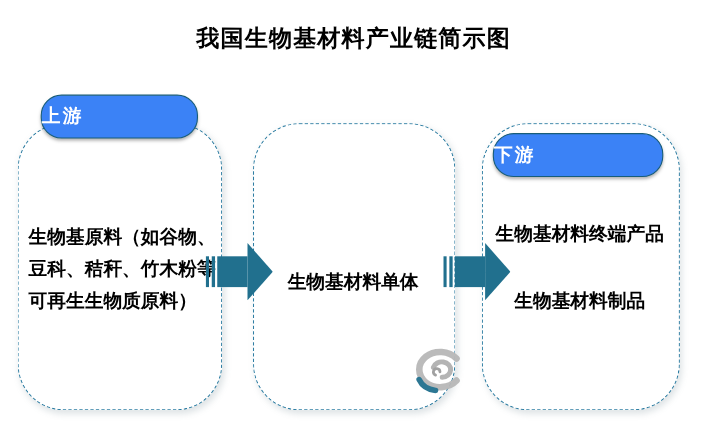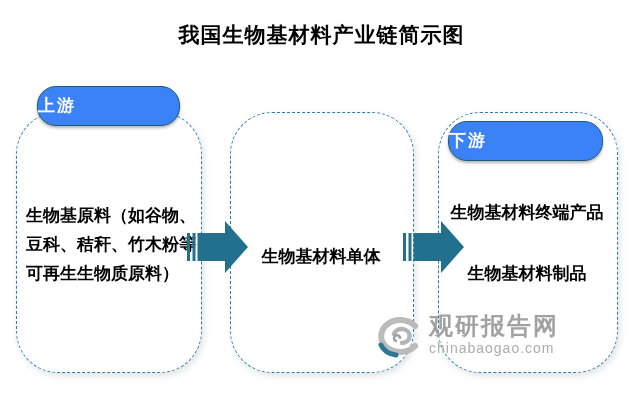--- a/index.html
+++ b/index.html
@@ -96,19 +96,15 @@
 
   <div class="watermark">
     <svg class="wm-logo" viewBox="0 0 50 44">
       <g fill="none" stroke-linecap="round">
         <path d="M41 12 A 19 16 0 1 0 41 32" stroke="#b8b8b8" stroke-width="6"></path>
         <path d="M7 31 A 19 16 0 0 0 22 41" stroke="#21708e" stroke-width="5"></path>
         <path d="M20 20 A 8 7 0 1 1 28 29" stroke="#b0b0b0" stroke-width="4.5"></path>
         <path d="M22 27 A 3 3 0 1 1 26 24" stroke="#9c9c9c" stroke-width="2.5"></path>
       </g>
     </svg>
-    <div class="wm-text">
-      <div class="wm-name">观研报告网</div>
-      <div class="wm-url">chinabaogao.com</div>
-    </div>
   </div>
 
 </div>
 
 </body></html>

